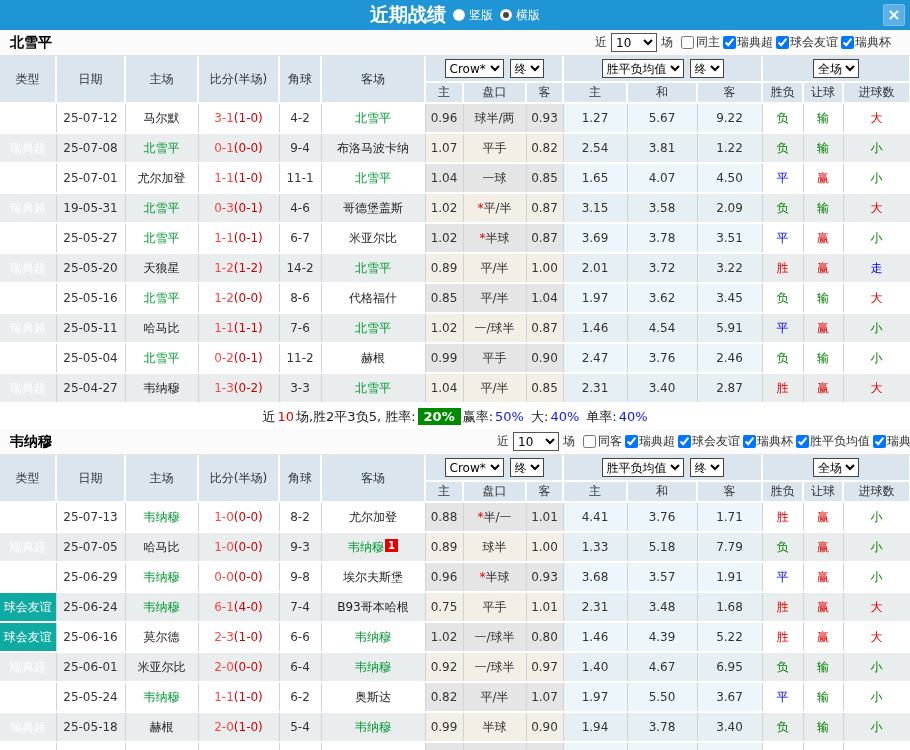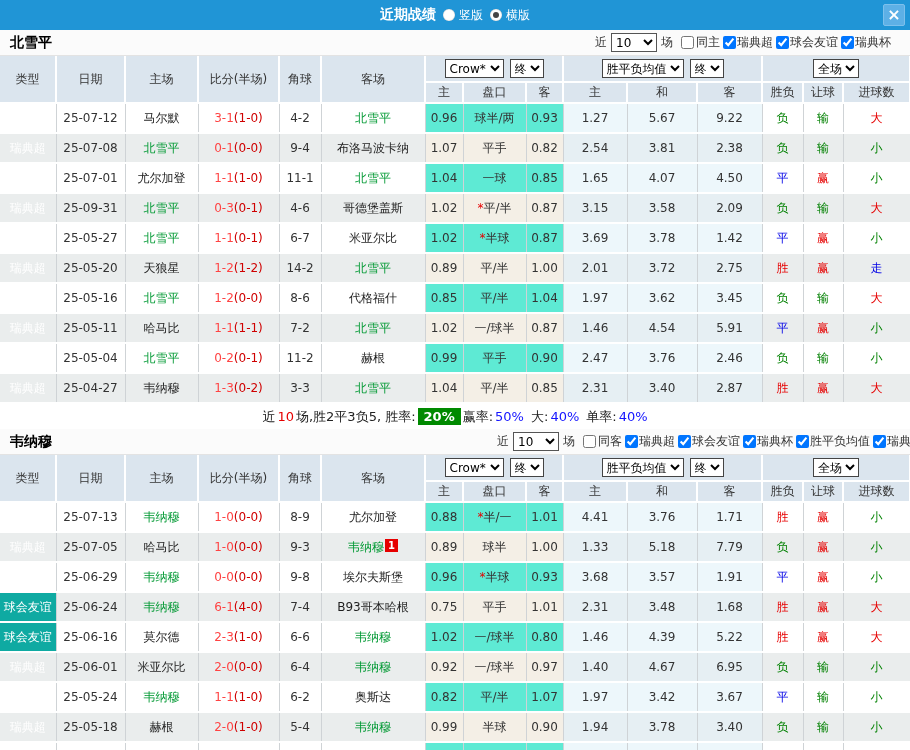--- a/index.html
+++ b/index.html
@@ -1,21 +1,21 @@
 <!DOCTYPE html>
 <html><head>
 <meta charset="utf-8">
 <style>
   html,body{margin:0;padding:0;background:#fff}
   body{width:910px;height:750px;overflow:hidden;font-family:"DejaVu Sans",sans-serif;font-size:12px;color:#333}
 
   
   .topbar{height:30px;background:#2095d6;display:flex;align-items:center;justify-content:center;position:relative}
   .title-group{display:flex;align-items:center;gap:7px;color:#fff}
-  .page-title{font-weight:bold;font-size:14px}
+  .page-title{font-weight:bold;font-size:19px}
   .radio-item{display:flex;align-items:center;gap:4px;font-size:12px;cursor:pointer}
   .radio-dot{width:12px;height:12px;border-radius:50%;background:#fff;display:inline-block;position:relative;box-shadow:inset 0 0 1px #999}
   .radio-dot.selected::after{content:"";position:absolute;left:3px;top:3px;width:6px;height:6px;border-radius:50%;background:#444}
   .close-btn{position:absolute;right:5px;top:4px;width:22px;height:22px;background:#5db0e6;border:1px solid #7cc0ec;box-sizing:border-box;color:#fff;font-size:16px;font-weight:bold;display:flex;align-items:center;justify-content:center;cursor:pointer;border-radius:2px;line-height:1}
 
   
   .filter-row{height:25px;position:relative;background:#fbfbfb;border-bottom:1px solid #e3e3e3}
   .team-name{position:absolute;left:10px;top:4px;font-size:14px;font-weight:bold;color:#000}
   .filters{position:absolute;top:1px;height:23px;display:flex;align-items:center;color:#333;white-space:nowrap}
   .section-0 .filters{left:595px}
@@ -30,21 +30,21 @@
   table{border-collapse:collapse;table-layout:fixed;width:910px}
   th{background:#dbe5ee;font-weight:normal;color:#333;border-right:2px solid #fff;border-bottom:2px solid #fff;font-size:12px;overflow:hidden;white-space:nowrap}
   tr.h1 th{height:23px}
   tr.h2 th{height:16px}
   th .hsel{height:19px;border:1px solid #444;margin:0 3px}
   td{height:26px;text-align:center;border-right:1px solid #cfd3d6;border-bottom:2px solid #fff;overflow:hidden;white-space:nowrap;color:#333}
   tr.even td{background:#fff}
   tr.odd td{background:#eaeded}
   td.league{background:#15518e;color:#fff}
   td.league.teal{background:#0faaa2}
-  tr.even td.odds{background:#5eead4}
+  tr.even td.odds{background:#e5e5e5}
   tr.odd td.odds{background:#f4efe6}
   tr.even td.mean{background:#edf7fb}
   tr.odd td.mean{background:#e6eff3}
   .team-cell{color:#1f1f1f}
   .team-cell .hl{color:#009933}
   .s-main{color:#ff4343}
   .s-half{color:#cf0000}
   .star{color:#e60000}
   .c-red{color:#e60000}
   .c-green{color:#008000}
@@ -175,21 +175,21 @@
             <td class="date">25-07-08</td>
             <td class="team-cell"><span class="hl">北雪平</span></td>
             <td class="score"><span class="s-main">0-1</span><span class="s-half">(0-0)</span></td>
             <td class="corner">9-4</td>
             <td class="team-cell"><span>布洛马波卡纳</span></td>
             <td class="odds">1.07</td>
             <td class="odds"><span>平手</span></td>
             <td class="odds">0.82</td>
             <td class="mean">2.54</td>
             <td class="mean">3.81</td>
-            <td class="mean">2.38</td>
+            <td class="mean">1.22</td>
             <td class="c-green">负</td>
             <td class="c-green">输</td>
             <td class="c-green">小</td>
           </tr>
           <tr class="even">
             <td class="league blue">瑞典超</td>
             <td class="date">25-07-01</td>
             <td class="team-cell"><span>尤尔加登</span></td>
             <td class="score"><span class="s-main">1-1</span><span class="s-half">(1-0)</span></td>
             <td class="corner">11-1</td>
@@ -199,21 +199,21 @@
             <td class="odds">0.85</td>
             <td class="mean">1.65</td>
             <td class="mean">4.07</td>
             <td class="mean">4.50</td>
             <td class="c-blue">平</td>
             <td class="c-red">赢</td>
             <td class="c-green">小</td>
           </tr>
           <tr class="odd">
             <td class="league blue">瑞典超</td>
-            <td class="date">25-09-31</td>
+            <td class="date">19-05-31</td>
             <td class="team-cell"><span class="hl">北雪平</span></td>
             <td class="score"><span class="s-main">0-3</span><span class="s-half">(0-1)</span></td>
             <td class="corner">4-6</td>
             <td class="team-cell"><span>哥德堡盖斯</span></td>
             <td class="odds">1.02</td>
             <td class="odds"><span class="star">*</span><span>平/半</span></td>
             <td class="odds">0.87</td>
             <td class="mean">3.15</td>
             <td class="mean">3.58</td>
             <td class="mean">2.09</td>
@@ -226,38 +226,38 @@
             <td class="date">25-05-27</td>
             <td class="team-cell"><span class="hl">北雪平</span></td>
             <td class="score"><span class="s-main">1-1</span><span class="s-half">(0-1)</span></td>
             <td class="corner">6-7</td>
             <td class="team-cell"><span>米亚尔比</span></td>
             <td class="odds">1.02</td>
             <td class="odds"><span class="star">*</span><span>半球</span></td>
             <td class="odds">0.87</td>
             <td class="mean">3.69</td>
             <td class="mean">3.78</td>
-            <td class="mean">1.42</td>
+            <td class="mean">3.51</td>
             <td class="c-blue">平</td>
             <td class="c-red">赢</td>
             <td class="c-green">小</td>
           </tr>
           <tr class="odd">
             <td class="league blue">瑞典超</td>
             <td class="date">25-05-20</td>
             <td class="team-cell"><span>天狼星</span></td>
             <td class="score"><span class="s-main">1-2</span><span class="s-half">(1-2)</span></td>
             <td class="corner">14-2</td>
             <td class="team-cell"><span class="hl">北雪平</span></td>
             <td class="odds">0.89</td>
             <td class="odds"><span>平/半</span></td>
             <td class="odds">1.00</td>
             <td class="mean">2.01</td>
             <td class="mean">3.72</td>
-            <td class="mean">2.75</td>
+            <td class="mean">3.22</td>
             <td class="c-red">胜</td>
             <td class="c-red">赢</td>
             <td class="c-blue">走</td>
           </tr>
           <tr class="even">
             <td class="league blue">瑞典超</td>
             <td class="date">25-05-16</td>
             <td class="team-cell"><span class="hl">北雪平</span></td>
             <td class="score"><span class="s-main">1-2</span><span class="s-half">(0-0)</span></td>
             <td class="corner">8-6</td>
@@ -270,21 +270,21 @@
             <td class="mean">3.45</td>
             <td class="c-green">负</td>
             <td class="c-green">输</td>
             <td class="c-red">大</td>
           </tr>
           <tr class="odd">
             <td class="league blue">瑞典超</td>
             <td class="date">25-05-11</td>
             <td class="team-cell"><span>哈马比</span></td>
             <td class="score"><span class="s-main">1-1</span><span class="s-half">(1-1)</span></td>
-            <td class="corner">7-2</td>
+            <td class="corner">7-6</td>
             <td class="team-cell"><span class="hl">北雪平</span></td>
             <td class="odds">1.02</td>
             <td class="odds"><span>一/球半</span></td>
             <td class="odds">0.87</td>
             <td class="mean">1.46</td>
             <td class="mean">4.54</td>
             <td class="mean">5.91</td>
             <td class="c-blue">平</td>
             <td class="c-red">赢</td>
             <td class="c-green">小</td>
@@ -419,21 +419,21 @@
           <th>让球</th>
           <th>进球数</th>
         </tr>
       </thead>
       <tbody>
           <tr class="even">
             <td class="league blue">瑞典超</td>
             <td class="date">25-07-13</td>
             <td class="team-cell"><span class="hl">韦纳穆</span></td>
             <td class="score"><span class="s-main">1-0</span><span class="s-half">(0-0)</span></td>
-            <td class="corner">8-9</td>
+            <td class="corner">8-2</td>
             <td class="team-cell"><span>尤尔加登</span></td>
             <td class="odds">0.88</td>
             <td class="odds"><span class="star">*</span><span>半/一</span></td>
             <td class="odds">1.01</td>
             <td class="mean">4.41</td>
             <td class="mean">3.76</td>
             <td class="mean">1.71</td>
             <td class="c-red">胜</td>
             <td class="c-red">赢</td>
             <td class="c-green">小</td>
@@ -527,21 +527,21 @@
             <td class="league blue">瑞典超</td>
             <td class="date">25-05-24</td>
             <td class="team-cell"><span class="hl">韦纳穆</span></td>
             <td class="score"><span class="s-main">1-1</span><span class="s-half">(1-0)</span></td>
             <td class="corner">6-2</td>
             <td class="team-cell"><span>奥斯达</span></td>
             <td class="odds">0.82</td>
             <td class="odds"><span>平/半</span></td>
             <td class="odds">1.07</td>
             <td class="mean">1.97</td>
-            <td class="mean">3.42</td>
+            <td class="mean">5.50</td>
             <td class="mean">3.67</td>
             <td class="c-blue">平</td>
             <td class="c-green">输</td>
             <td class="c-green">小</td>
           </tr>
           <tr class="odd">
             <td class="league blue">瑞典超</td>
             <td class="date">25-05-18</td>
             <td class="team-cell"><span>赫根</span></td>
             <td class="score"><span class="s-main">2-0</span><span class="s-half">(1-0)</span></td>

